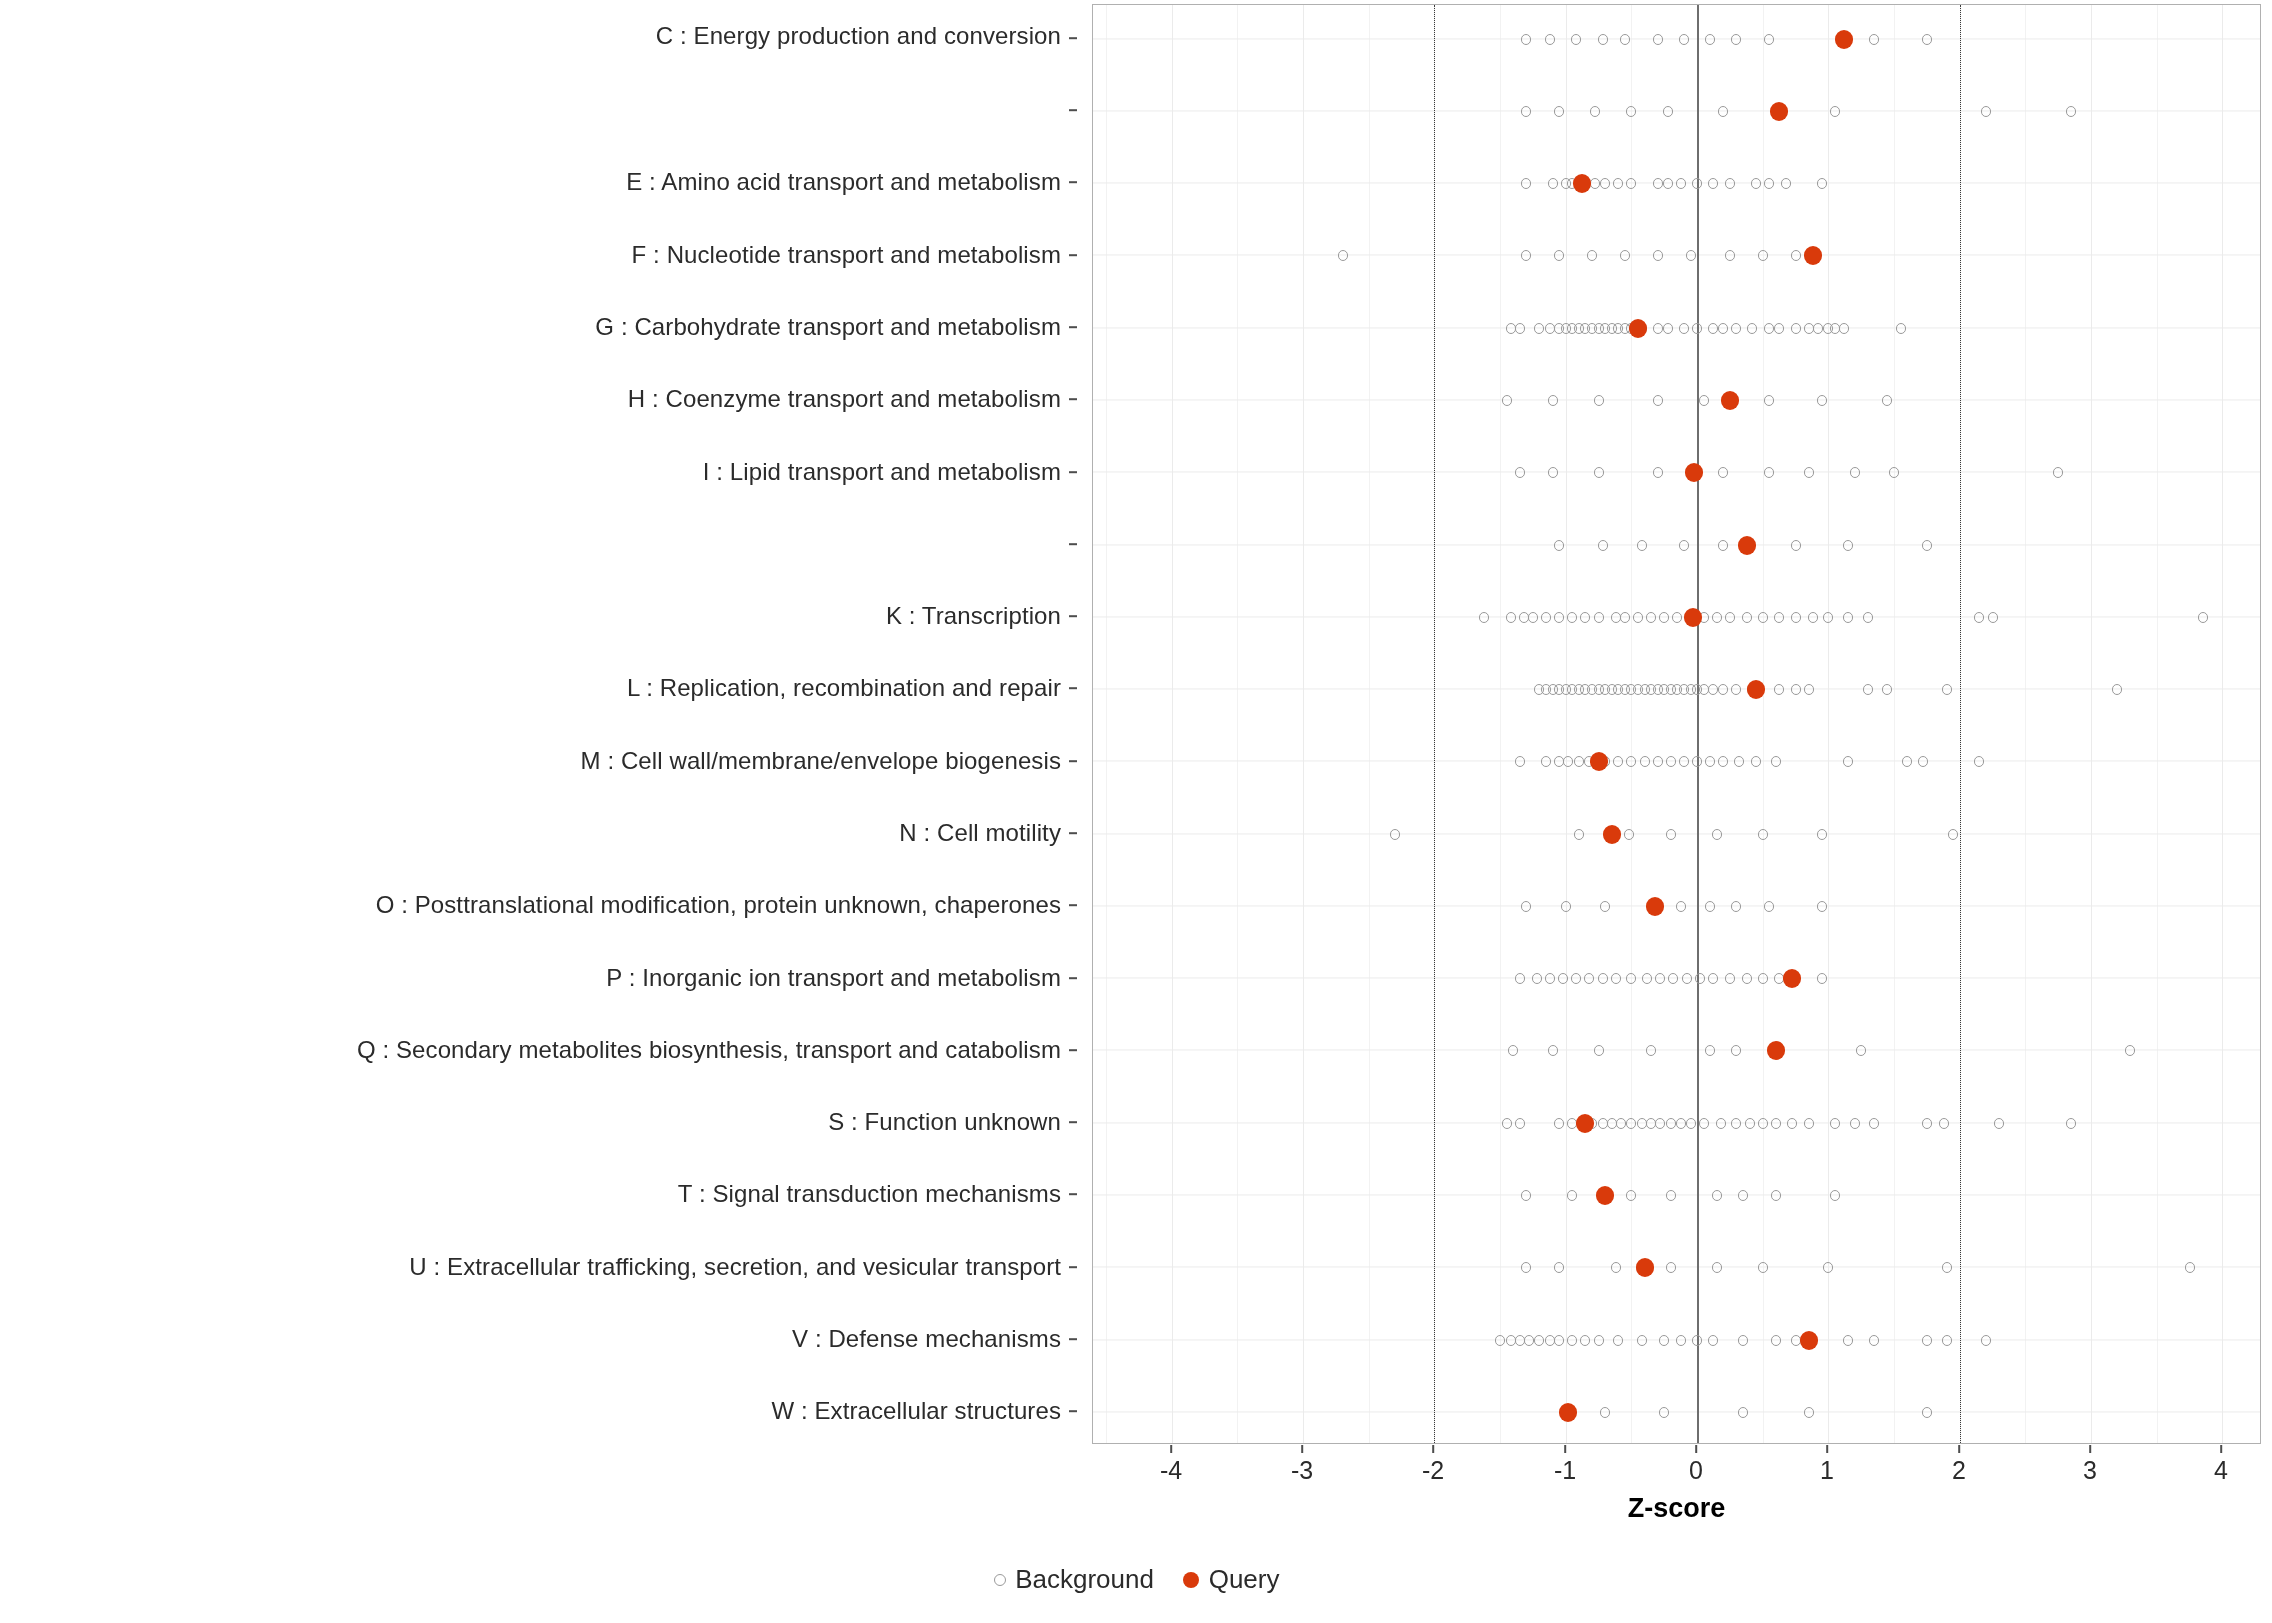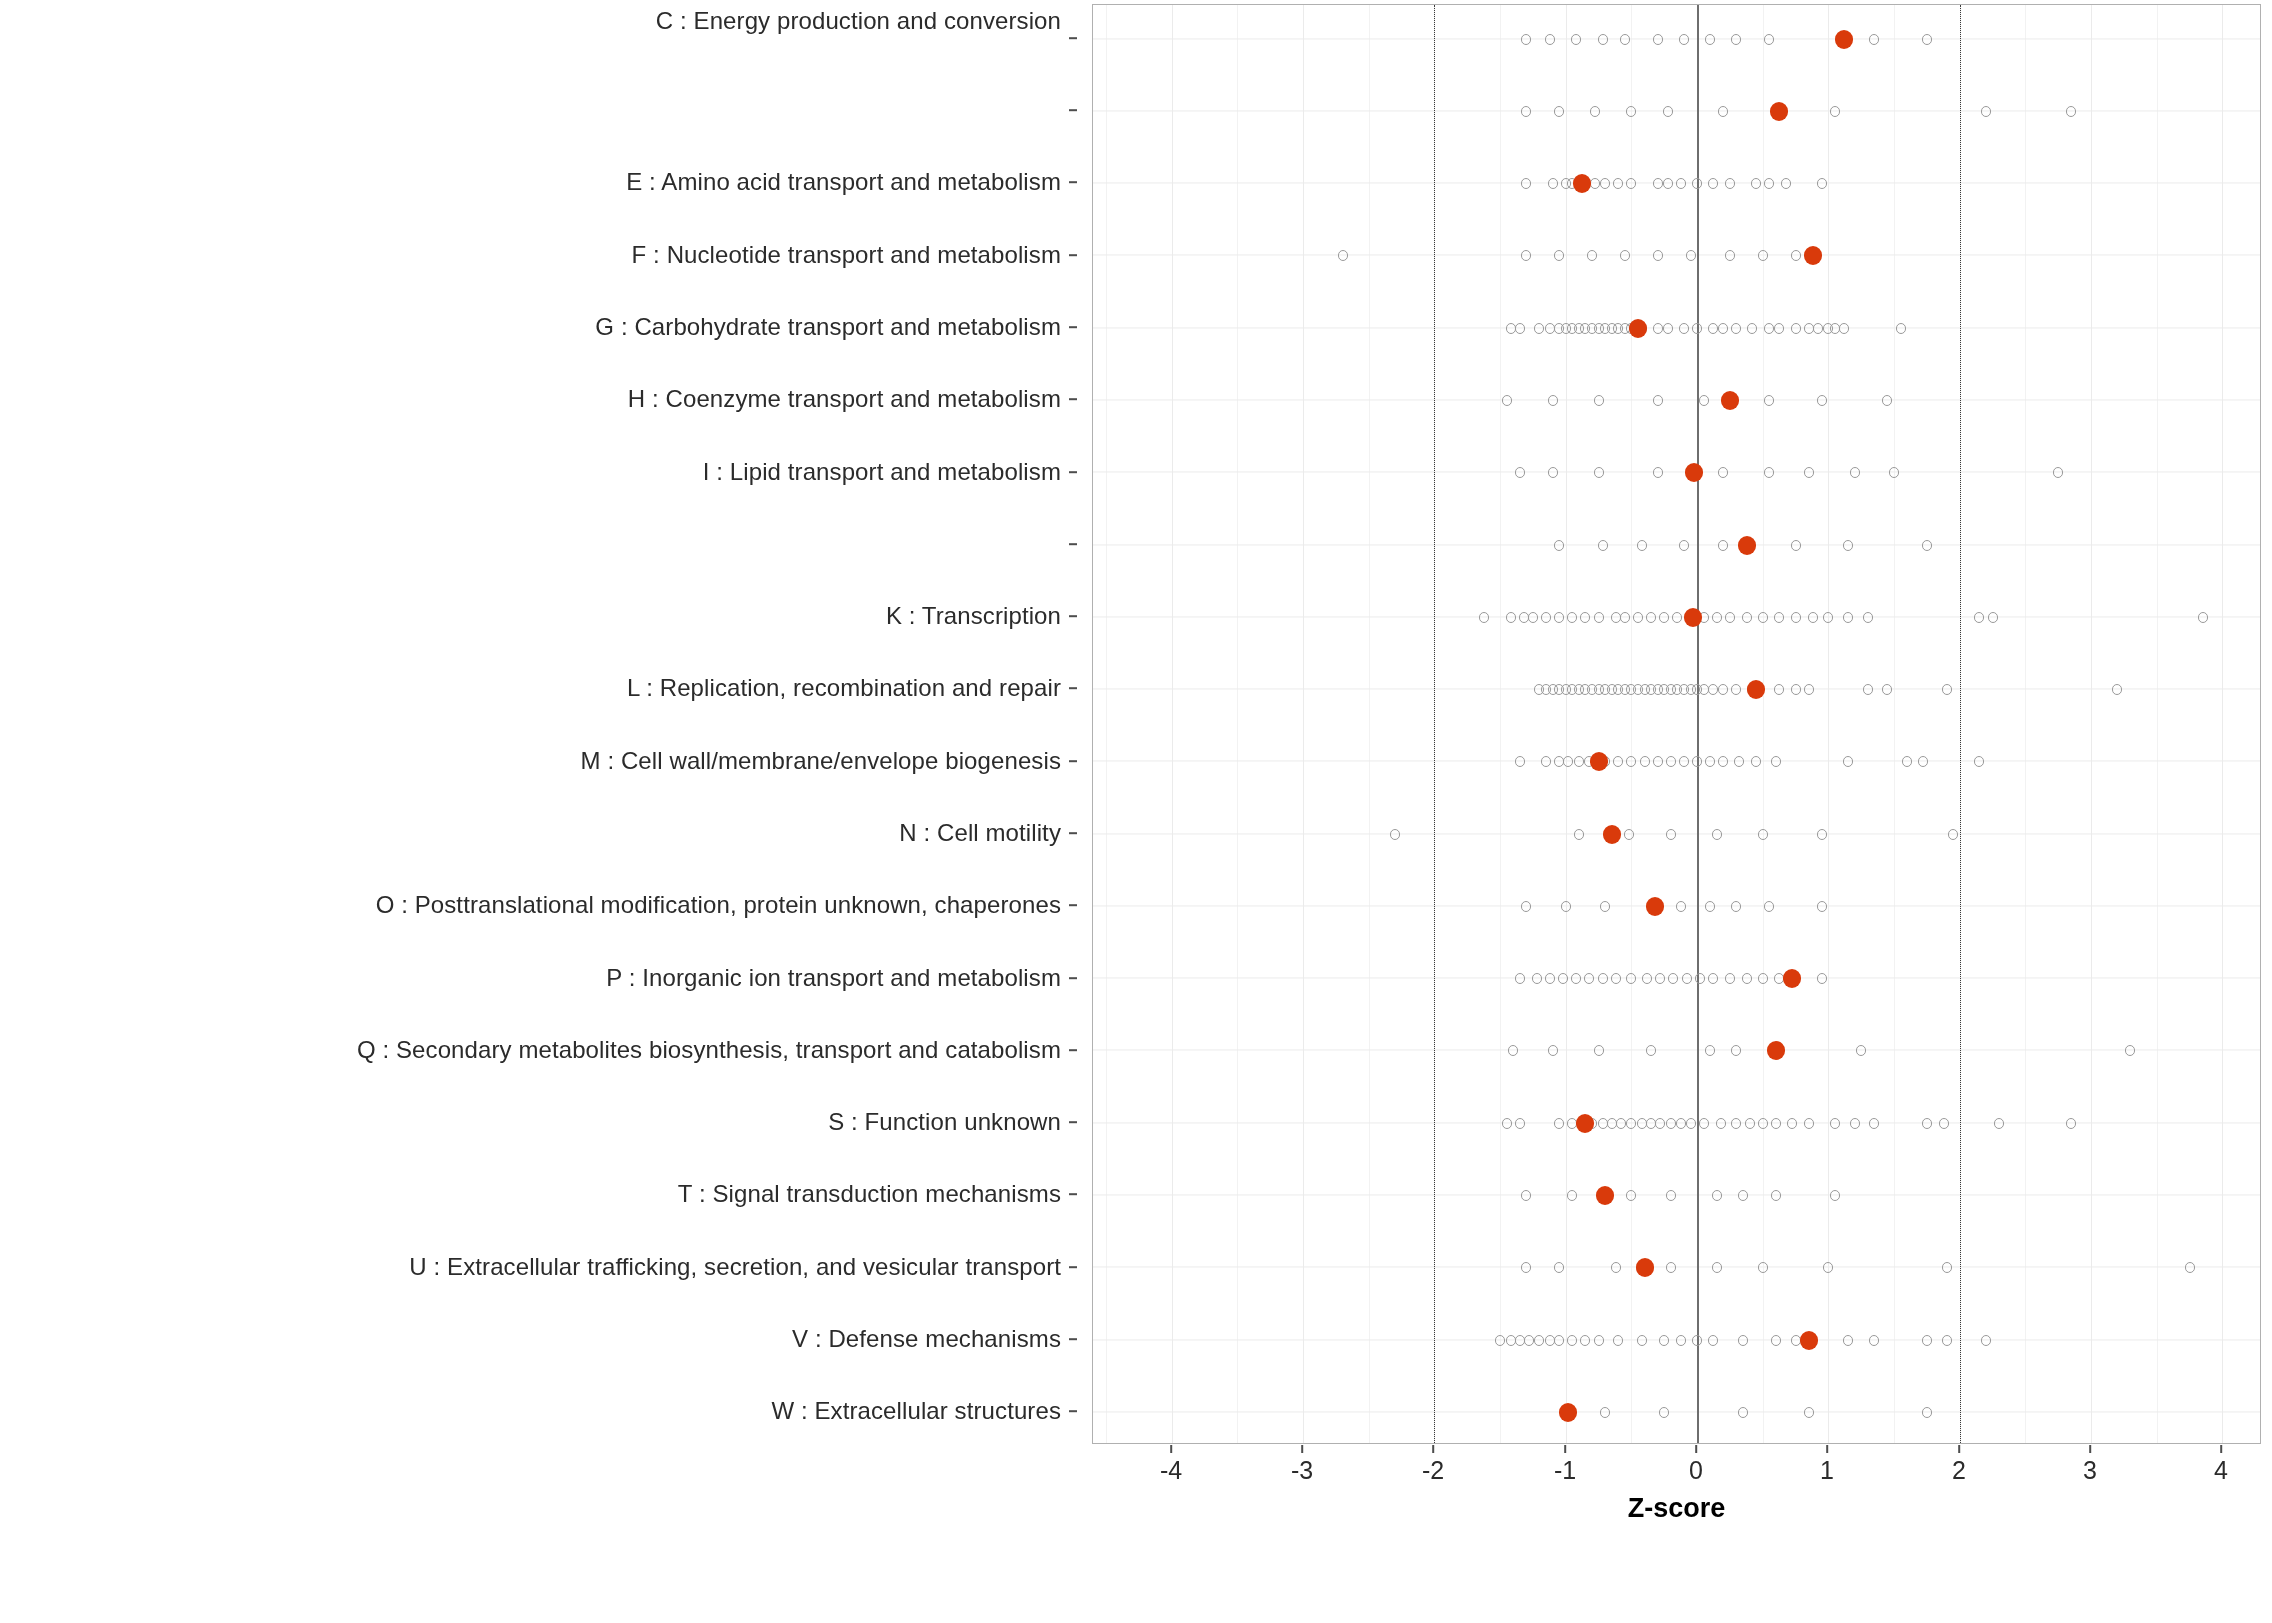--- a/index.html
+++ b/index.html
@@ -182,21 +182,21 @@
     font-size: 26px;
     color: #2b2b2b;
   }
 </style>
 </head>
 <body>
 
 <div id="chart-root">
 
   <div id="y-labels">
-      <div class="y-label" style="top: 21px;">C : Energy production and conversion</div>
+      <div class="y-label" style="top: 36px;">C : Energy production and conversion</div>
       <div class="tick-mark" style="top: 38px; left: 1069px;"></div>
       <div class="tick-mark" style="top: 110px; left: 1069px;"></div>
       <div class="y-label" style="top: 182px;">E : Amino acid transport and metabolism</div>
       <div class="tick-mark" style="top: 182px; left: 1069px;"></div>
       <div class="y-label" style="top: 255px;">F : Nucleotide transport and metabolism</div>
       <div class="tick-mark" style="top: 255px; left: 1069px;"></div>
       <div class="y-label" style="top: 327px;">G : Carbohydrate transport and metabolism</div>
       <div class="tick-mark" style="top: 327px; left: 1069px;"></div>
       <div class="y-label" style="top: 399px;">H : Coenzyme transport and metabolism</div>
       <div class="tick-mark" style="top: 399px; left: 1069px;"></div>
@@ -630,15 +630,25 @@
       <div class="x-tick" style="left: 867px;"></div>
       <div class="x-tick-label" style="left: 867px;">2</div>
       <div class="x-tick" style="left: 998px;"></div>
       <div class="x-tick-label" style="left: 998px;">3</div>
       <div class="x-tick" style="left: 1129px;"></div>
       <div class="x-tick-label" style="left: 1129px;">4</div>
     </div>
 
   <div id="x-axis-title">Z-score</div>
 
+  <div id="legend">
+    <div class="legend-item">
+      <span class="legend-key-bg"></span>
+      <span class="legend-label">Background</span>
+    </div>
+    <div class="legend-item">
+      <span class="legend-key-query"></span>
+      <span class="legend-label">Query</span>
+    </div>
+  </div>
 
 </div>
 
 
 </body></html>

